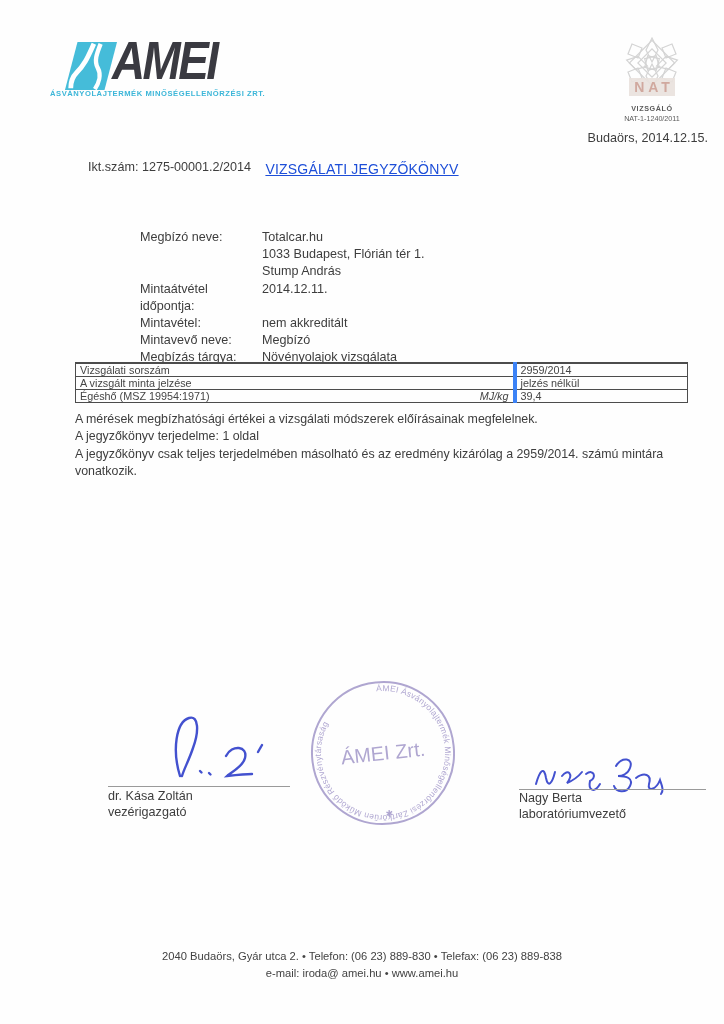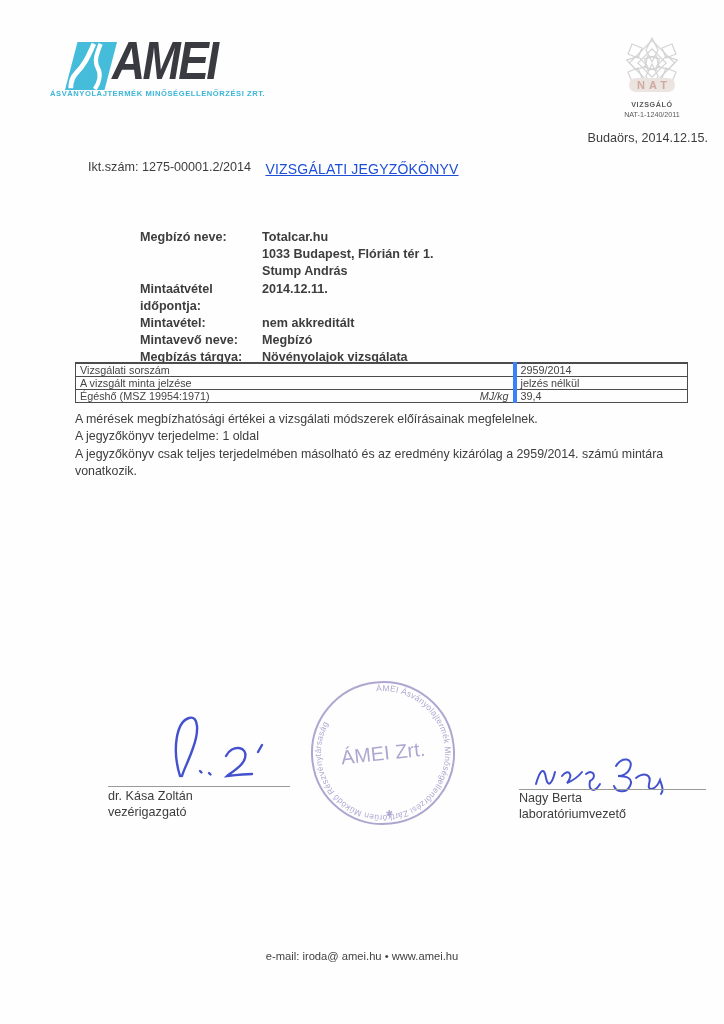--- a/index.html
+++ b/index.html
@@ -19,34 +19,34 @@
   .logo-sub{
     position:absolute;left:50px;top:89px;width:240px;
     font-size:7.6px;font-weight:bold;letter-spacing:.55px;color:#3cb6d8;
   }
   
   .nat{position:absolute;left:610px;top:36px;width:84px;text-align:center;}
   .nat-pattern{display:block;margin:0 auto;width:60px;height:58px;}
   .nat-box{
     width:46px;margin:-16px auto 0;padding:1px 0;position:relative;
     background:rgba(233,226,221,.92);color:#d0a89e;
-    font-size:11px;font-weight:bold;letter-spacing:4px;text-indent:4px;border-radius:7px;
+    font-size:14px;font-weight:bold;letter-spacing:4px;text-indent:4px;
   }
   .nat-viz{margin-top:8px;font-size:7.2px;letter-spacing:.6px;color:#5a5a5a;font-weight:bold;}
   .nat-code{font-size:7.2px;color:#5a5a5a;margin-top:1px;}
   
   .ref{position:absolute;left:88px;top:131px;font-size:12.6px;margin-top:29px;}
   .date{position:absolute;right:16px;top:131px;font-size:12.6px;}
   .doc-title{
     position:absolute;left:0;right:0;top:161px;text-align:center;
     font-size:14px;letter-spacing:.2px;text-decoration:underline;color:#1d4ed8;
   }
   
   .fields{position:absolute;left:140px;top:229px;font-size:12.6px;line-height:17.2px;}
-  .frow{display:flex;font-weight:bold;}
+  .frow{display:flex;}
   .flabel{width:122px;flex:0 0 122px;}
   
   .rtable{
     position:absolute;left:75px;top:362px;width:613px;
     border-collapse:collapse;font-size:10.8px;color:#454545;
     border:1px solid #4c4c4c;border-top-width:2px;
   }
   .rtable td{border-top:1px solid #4c4c4c;border-bottom:1px solid #4c4c4c;height:12px;padding:0 4px;line-height:12px;}
   .rtable td.c-label{width:352px;border-right:0;}
   .rtable td.c-unit{width:76px;border-left:0;border-right:4px solid #3b82f6;text-align:right;font-style:italic;}
@@ -200,16 +200,17 @@
       <path d="M 106,28 C 114,22 122,24 119,34 C 117,42 126,40 130,30 C 132,36 134,40 131,44"></path>
     </g>
   </svg>
   <div class="sig-line right"></div>
   <div class="sig-text right">
     <div>Nagy Berta</div>
     <div>laboratóriumvezető</div>
   </div>
 
   <div class="footer">
+    <div>2040 Budaörs, Gyár utca 2. • Telefon: (06 23) 889-830 • Telefax: (06 23) 889-838</div>
     <div>e-mail: iroda@ amei.hu • www.amei.hu</div>
   </div>
 
 </div>
 
 </body></html>

